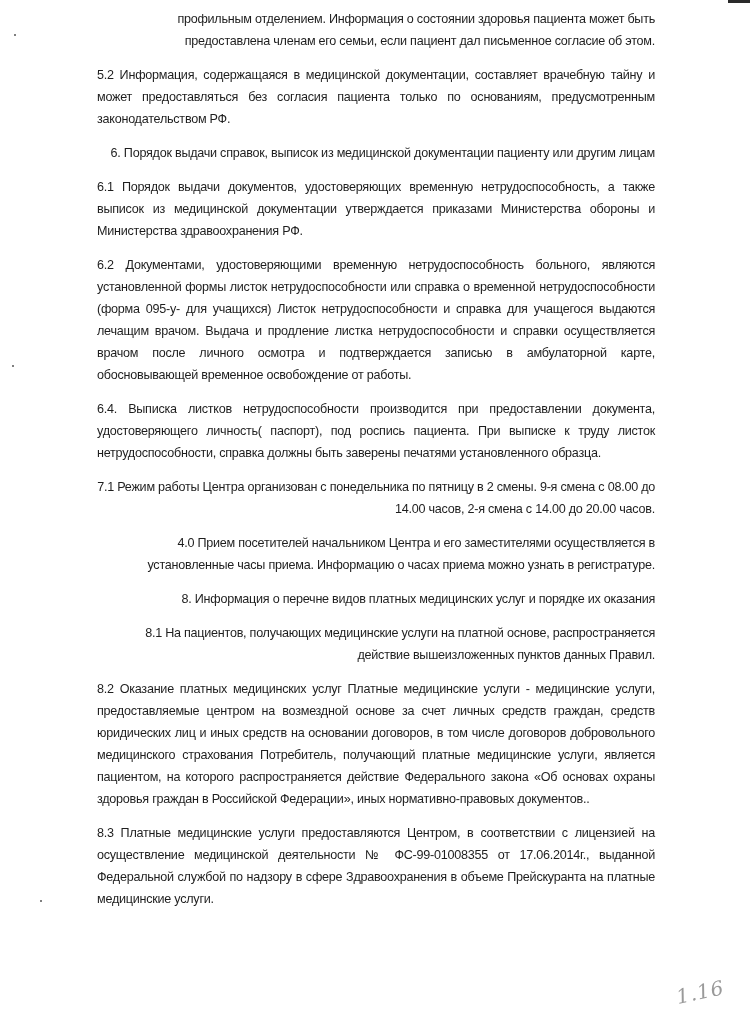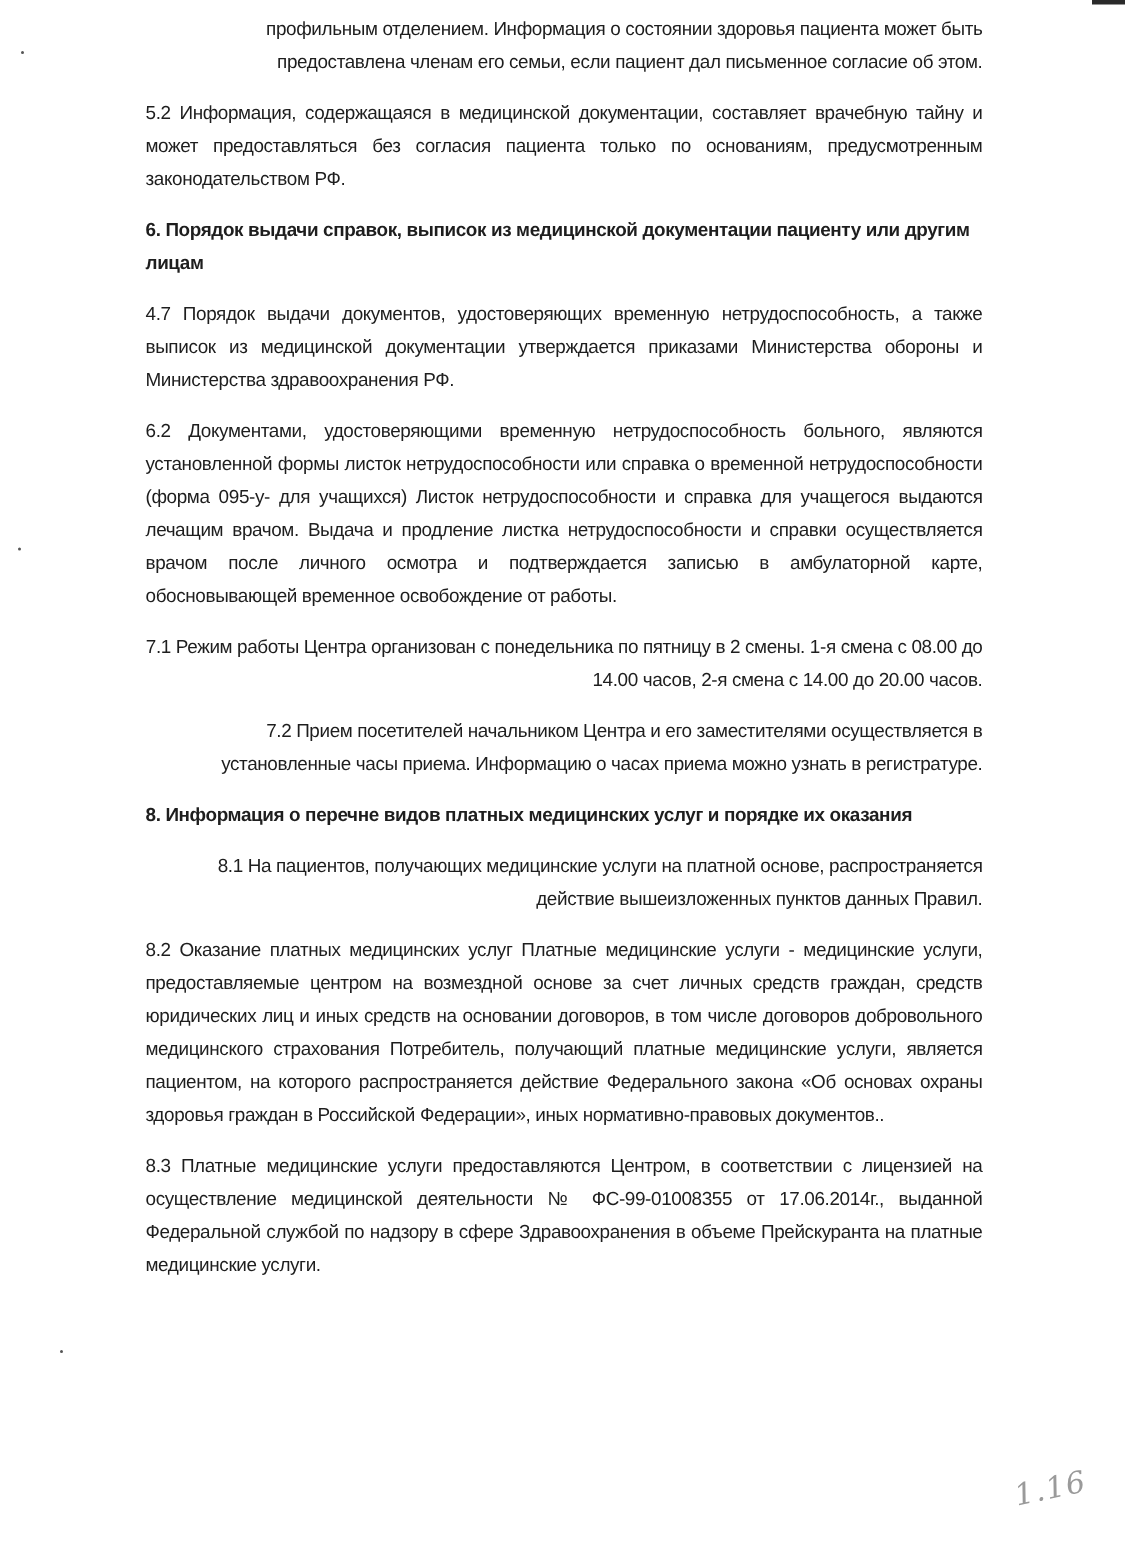--- a/index.html
+++ b/index.html
@@ -26,22 +26,22 @@
     }
     .para {
       margin: 0 0 12px 0;
       text-align: justify;
     }
     .para.first {
       text-align: right;
     }
     .heading {
       margin: 0 0 12px 0;
-      font-weight: bold;
-      text-align: left;
+      font-weight: normal;
+      text-align: right;
     }
     .scan-mark {
       position: absolute;
       top: 0;
       right: 0;
       width: 22px;
       height: 3px;
       background: #2a2a2a;
     }
     .speck {
@@ -71,30 +71,31 @@
 <div class="speck" style="left:12px;top:365px;"></div>
 <div class="speck" style="left:40px;top:900px;"></div>
 
 <div class="page">
   <p class="para first">профильным отделением. Информация о состоянии здоровья пациента может быть предоставлена членам его семьи, если пациент дал письменное согласие об этом.</p>
 
   <p class="para">5.2  Информация, содержащаяся в медицинской документации, составляет врачебную тайну и может предоставляться без согласия пациента только по основаниям, предусмотренным законодательством РФ.</p>
 
   <p class="heading">6.   Порядок выдачи справок, выписок из медицинской документации пациенту или другим лицам</p>
 
-  <p class="para">4.7   Порядок выдачи документов, удостоверяющих временную нетрудоспособность, а также выписок из медицинской документации утверждается приказами Министерства обороны и Министерства здравоохранения РФ.</p>
+  <p class="para">6.1   Порядок выдачи документов, удостоверяющих временную нетрудоспособность, а также выписок из медицинской документации утверждается приказами Министерства обороны и Министерства здравоохранения РФ.</p>
 
   <p class="para">6.2   Документами, удостоверяющими временную нетрудоспособность больного, являются установленной формы листок нетрудоспособности или справка о временной нетрудоспособности  (форма 095-у- для учащихся) Листок нетрудоспособности и справка для учащегося выдаются лечащим врачом. Выдача и продление листка нетрудоспособности и справки осуществляется врачом после личного осмотра и подтверждается записью в амбулаторной карте, обосновывающей временное освобождение от работы.</p>
 
 
+  <p class="para">6.4.   Выписка листков нетрудоспособности производится при предоставлении документа, удостоверяющего личность( паспорт), под роспись пациента. При выписке к труду листок нетрудоспособности, справка  должны  быть заверены печатями установленного образца.</p>
 
 
-  <p class="para first">7.1  Режим работы Центра организован с понедельника по пятницу в 2 смены. 1-я смена с 08.00 до 14.00 часов, 2-я смена с 14.00 до 20.00 часов.</p>
+  <p class="para first">7.1  Режим работы Центра организован с понедельника по пятницу в 2 смены. 9-я смена с 08.00 до 14.00 часов, 2-я смена с 14.00 до 20.00 часов.</p>
 
-  <p class="para first">7.2  Прием посетителей начальником Центра и его заместителями осуществляется в установленные часы приема. Информацию о часах приема можно узнать в регистратуре.</p>
+  <p class="para first">4.0  Прием посетителей начальником Центра и его заместителями осуществляется в установленные часы приема. Информацию о часах приема можно узнать в регистратуре.</p>
 
   <p class="heading">8.   Информация о перечне видов платных медицинских услуг и порядке их оказания</p>
 
   <p class="para first">8.1 На пациентов, получающих медицинские услуги на платной основе, распространяется действие вышеизложенных пунктов данных Правил.</p>
 
   <p class="para">8.2 Оказание платных медицинских услуг  Платные медицинские услуги  -  медицинские услуги, предоставляемые центром на возмездной основе за счет личных средств граждан, средств юридических лиц и иных средств на основании договоров, в том числе договоров добровольного медицинского страхования Потребитель, получающий платные медицинские услуги, является пациентом, на которого распространяется действие Федерального закона «Об основах охраны здоровья граждан в Российской Федерации», иных нормативно-правовых документов..</p>
 
   <p class="para">8.3 Платные медицинские услуги предоставляются Центром,  в соответствии с  лицензией на осуществление медицинской деятельности №   ФС-99-01008355 от 17.06.2014г., выданной Федеральной службой по надзору в сфере Здравоохранения в объеме Прейскуранта  на платные медицинские услуги.</p>
 
 </div>

